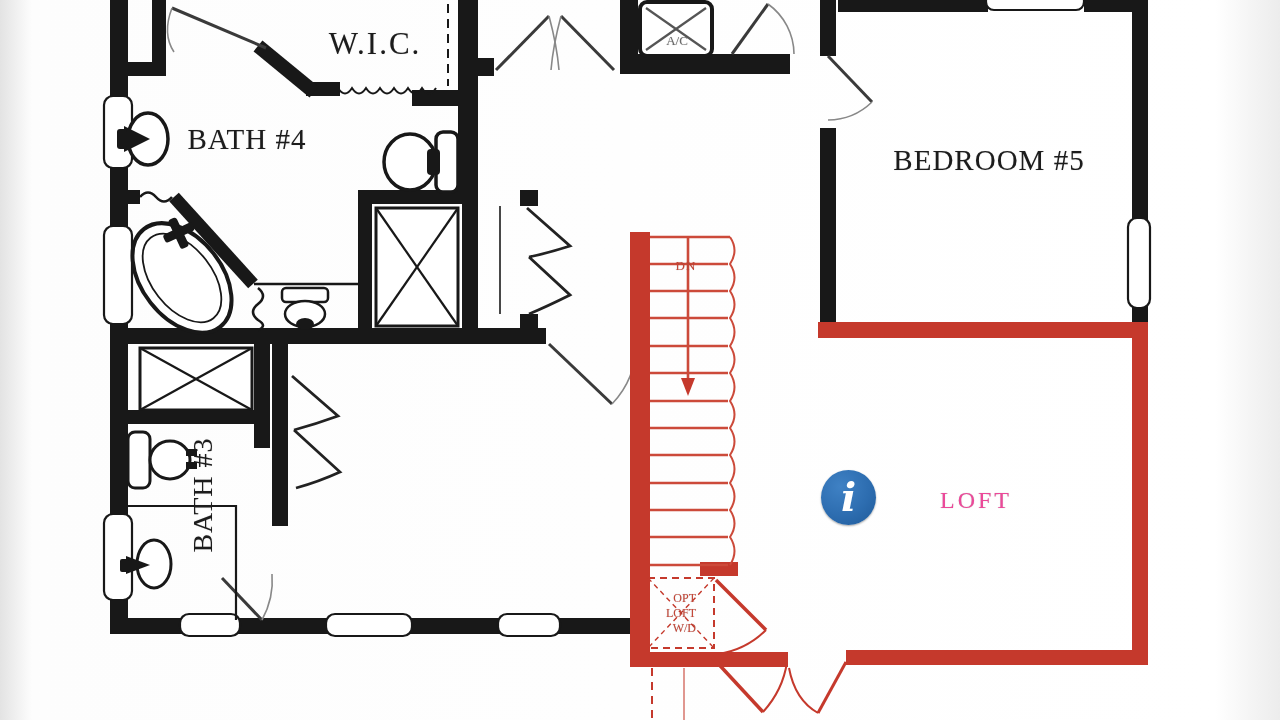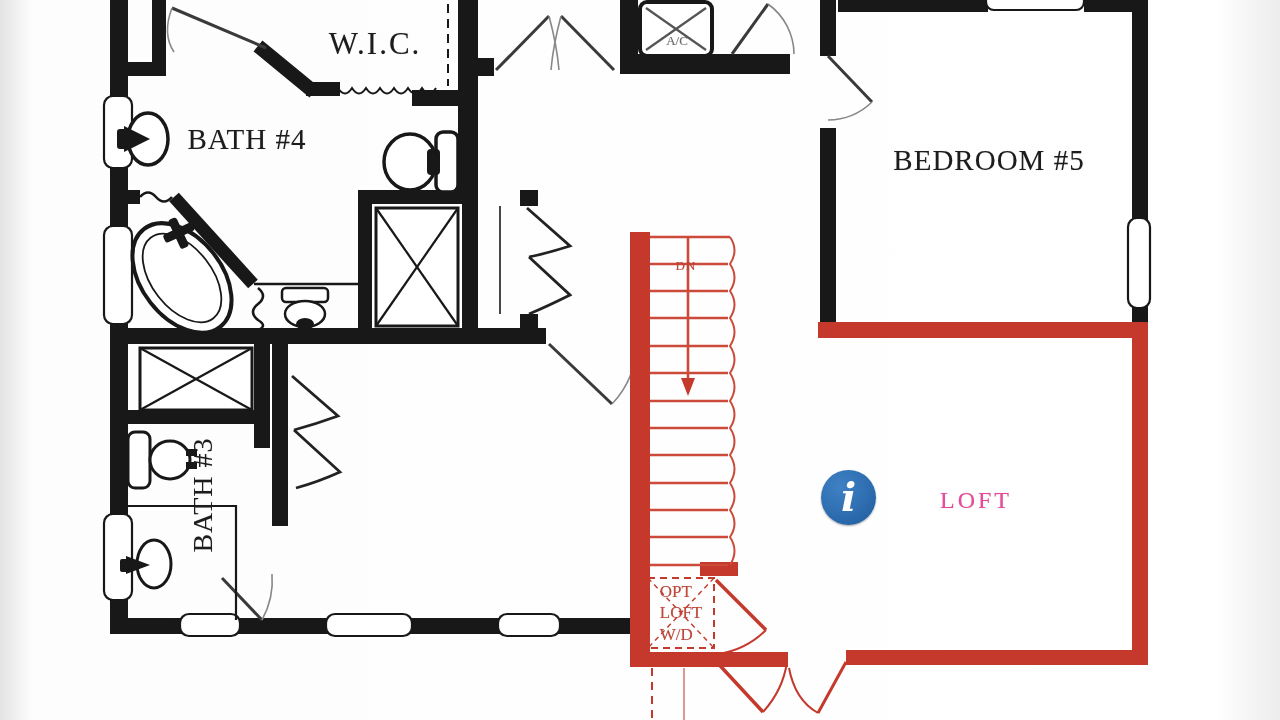--- a/index.html
+++ b/index.html
@@ -15,21 +15,21 @@
     position:absolute;transform:translate(-50%,-50%);
     color:#1c1c1c;white-space:nowrap;letter-spacing:1px;line-height:1;
     text-shadow:0 0 1px rgba(0,0,0,.25);
   }
   .lbl-room{font-size:29px;}
   .lbl-wic{font-size:31px;letter-spacing:2px;}
   .lbl-bath3{transform:translate(-50%,-50%) rotate(-90deg);font-size:28px;}
   .lbl-ac{font-size:13px;color:#6a6a6a;letter-spacing:0;}
   .lbl-loft{font-size:24px;color:#ec4899;letter-spacing:3px;}
   .lbl-dn{font-size:13px;color:#c54536;letter-spacing:1px;margin-top:39px;}
-  .lbl-wd{font-size:17px;color:#c54536;letter-spacing:0;line-height:1.25;text-align:left;}
+  .lbl-wd{font-size:12px;color:#c54536;letter-spacing:0;line-height:1.25;text-align:right;}
   .info-icon{
     position:absolute;left:821px;top:470px;width:55px;height:55px;border-radius:50%;
     background:radial-gradient(circle at 35% 30%, #3f81c4 0%, #2d6db0 55%, #1f5a99 100%);
     box-shadow:0 1px 2px rgba(0,0,0,.35);
     display:flex;align-items:center;justify-content:center;cursor:pointer;
   }
   .info-icon span{
     color:#fff;font-family:"DejaVu Serif","Liberation Serif",serif;
     font-style:italic;font-weight:bold;font-size:40px;line-height:1;
     transform:translateY(-1px);

